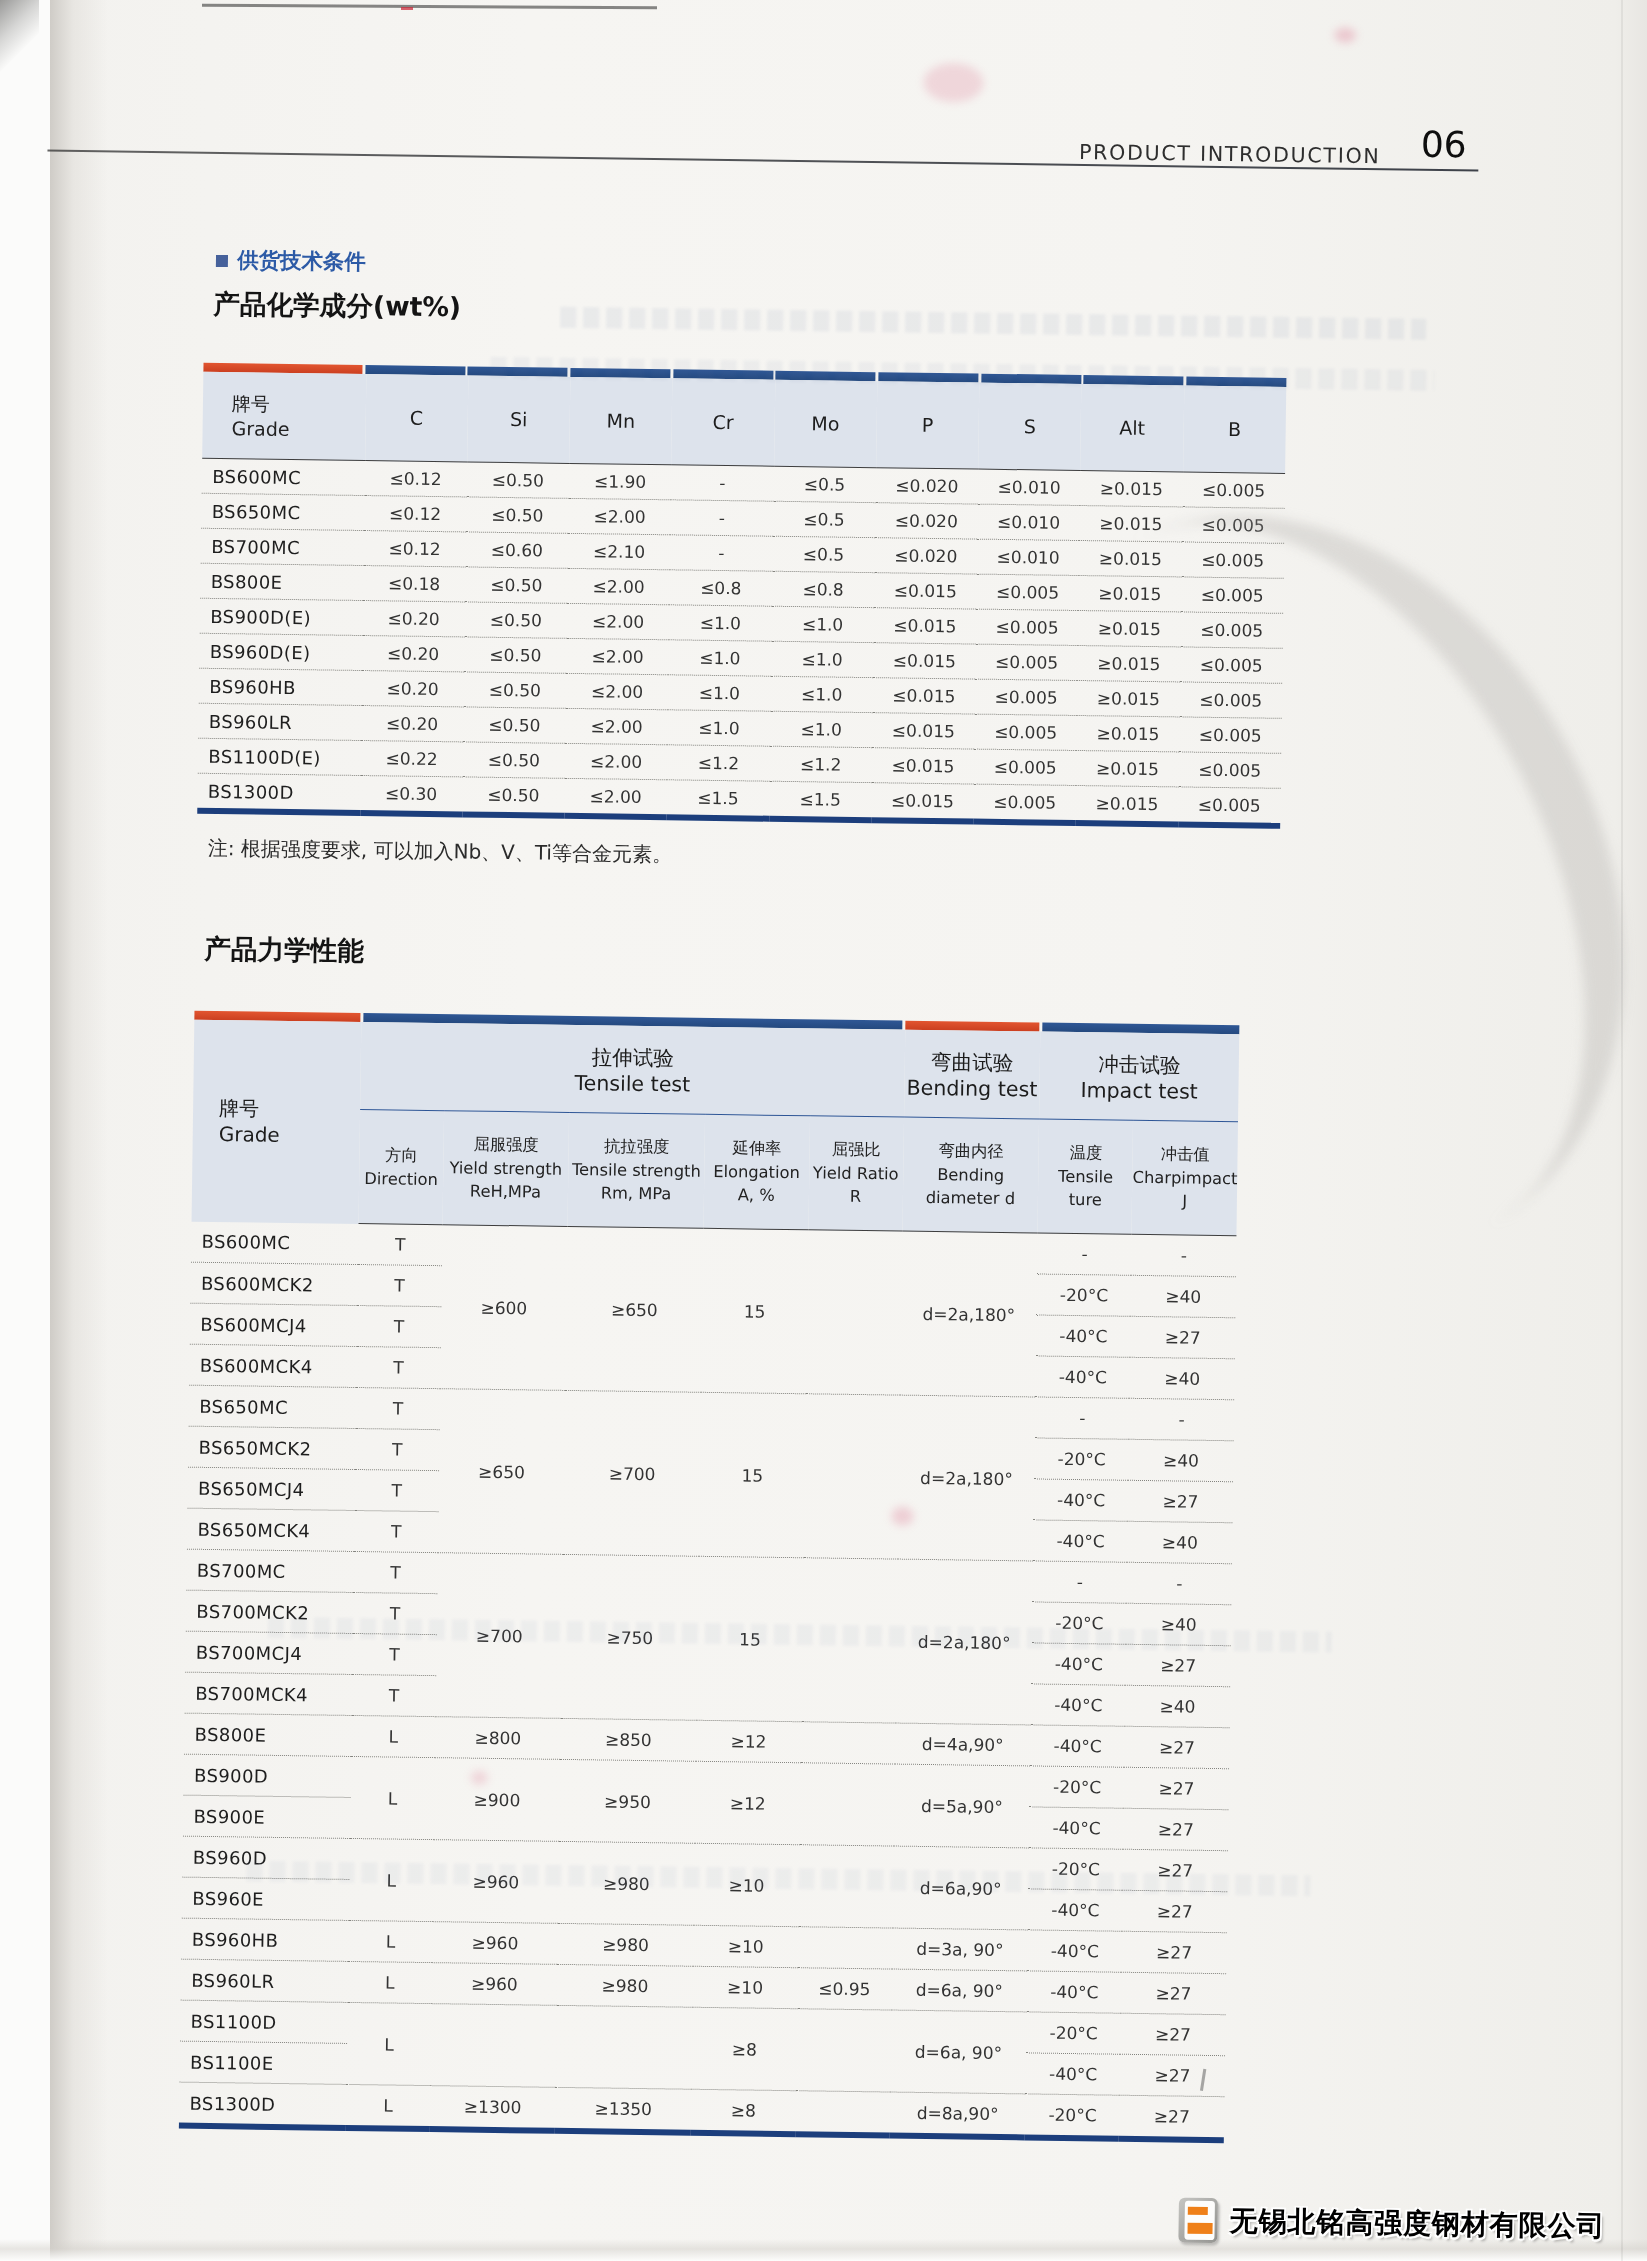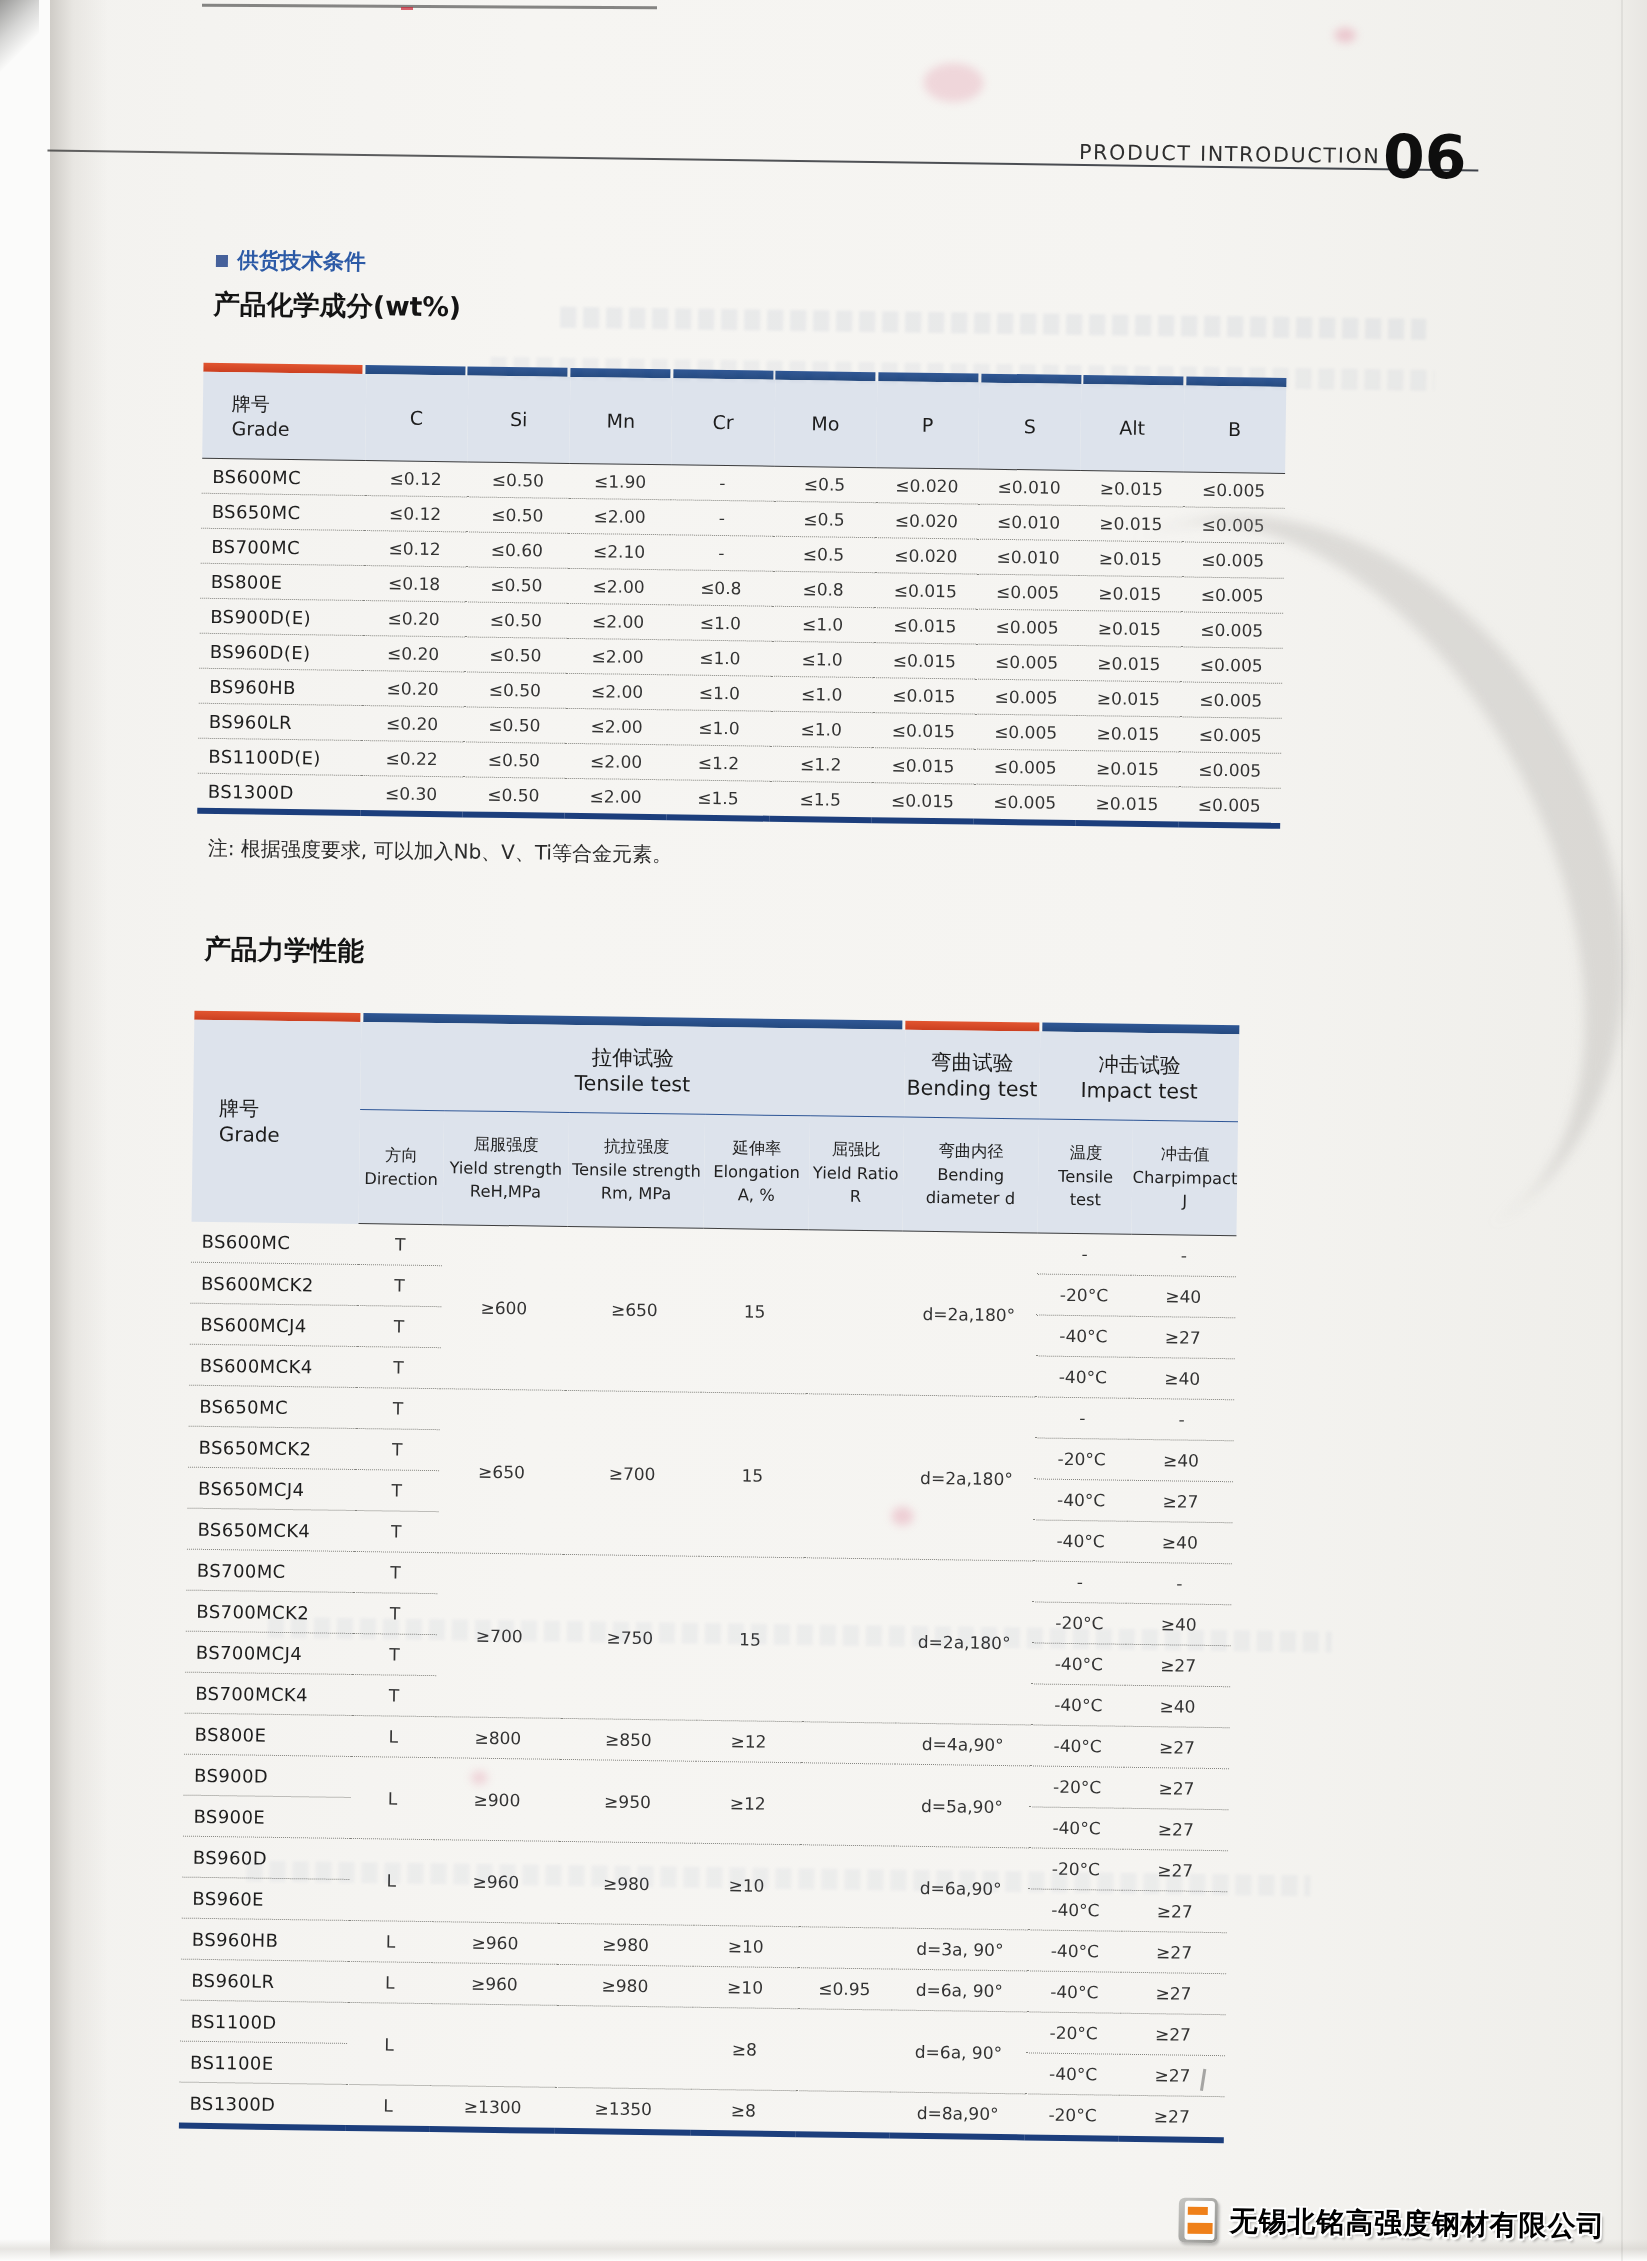--- a/index.html
+++ b/index.html
@@ -17,21 +17,21 @@
     background:linear-gradient(135deg,#3a3a38 0%,rgba(60,60,58,.4) 30%,rgba(0,0,0,0) 55%);opacity:.5;}
 
   .sheet{position:absolute;left:0;top:0;width:1647px;height:2261px;
     transform:rotate(0.8deg);transform-origin:0px 1115px;}
 
   
   .pg-header{position:absolute;left:34px;top:110px;width:1563px;height:69px;}
   .rule{position:absolute;left:0px;top:39px;width:1431px;height:1.7px;
     background:linear-gradient(90deg,rgba(50,50,50,.75),rgba(30,35,45,.85));}
   .ph-label{position:absolute;right:230px;top:15.4px;font-size:20.6px;letter-spacing:1.7px;color:#2e2e2e;font-weight:500;}
-  .ph-num{position:absolute;right:144px;top:-3.4px;font-size:60px;font-weight:700;color:#0e0e0e;line-height:1;}
+  .ph-num{position:absolute;right:144px;top:-3.4px;font-size:36px;font-weight:400;color:#0e0e0e;line-height:1;}
 
   
   .section-mark{position:absolute;left:204px;top:242px;font-size:21.4px;font-weight:700;color:#2c5aa6;}
   .section-mark .sq{display:inline-block;width:12px;height:12px;background:#46619b;margin-right:9.4px;}
   .h-chem{position:absolute;left:202px;top:283px;font-size:26.6px;font-weight:800;color:#141414;}
   .h-mech{position:absolute;left:202px;top:928px;font-size:26.6px;font-weight:800;color:#141414;}
   .note{position:absolute;left:204px;top:832px;font-size:20px;color:#2b2b2b;}
 
   
   .bars{position:absolute;display:flex;gap:2.6px;height:8.6px;}
@@ -351,21 +351,21 @@
               <div>R</div>
             </th>
             <th class="sh">
               <div>弯曲内径</div>
               <div>Bending</div>
               <div>diameter d</div>
             </th>
             <th class="sh">
               <div>温度</div>
               <div>Tensile</div>
-              <div>test</div>
+              <div>ture</div>
             </th>
             <th class="sh">
               <div>冲击值</div>
               <div>Charpimpact</div>
               <div>J</div>
             </th>
           </tr>
       </thead>
       <tbody id="mech-body">
           <tr>

